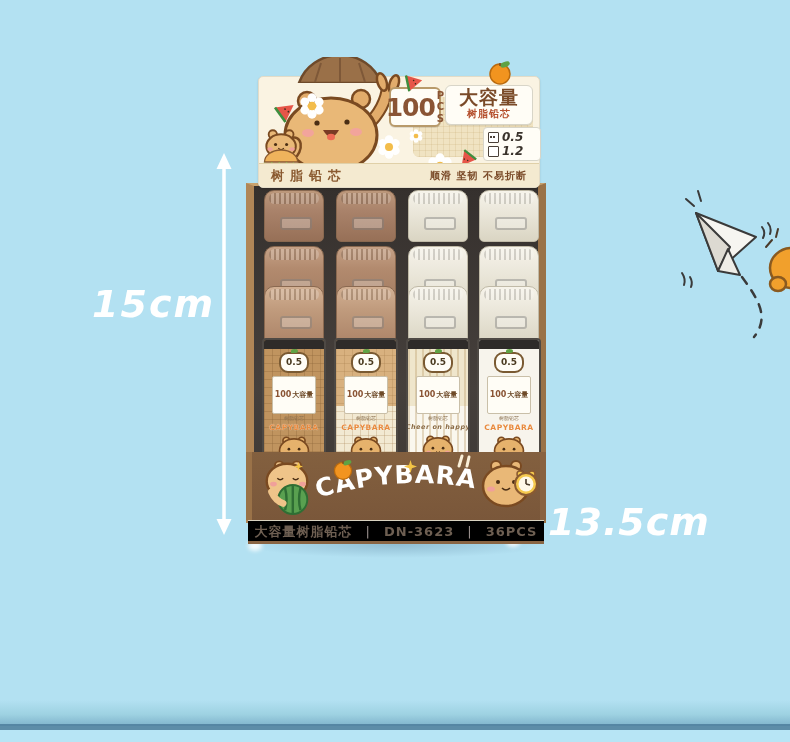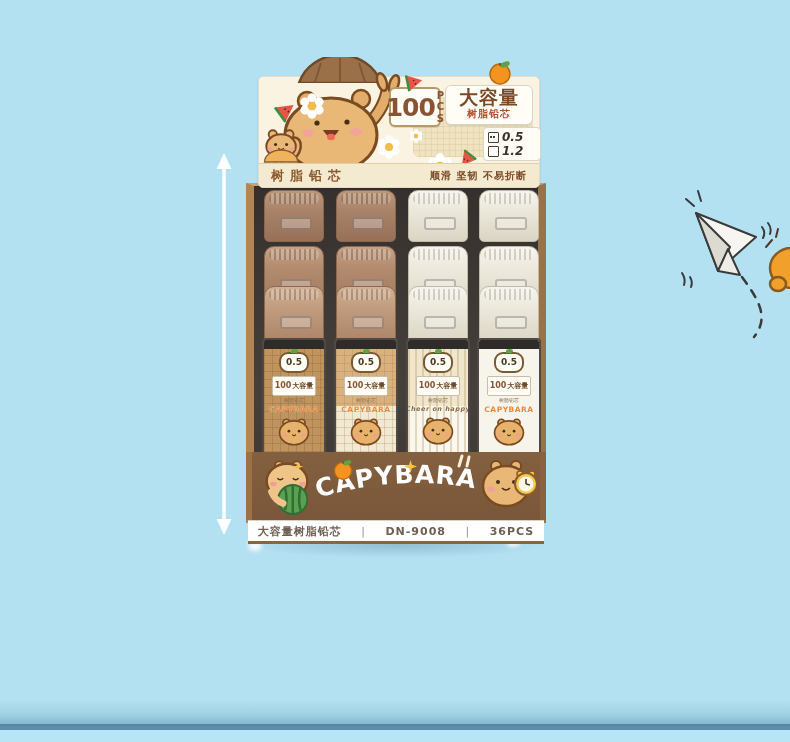--- a/index.html
+++ b/index.html
@@ -62,21 +62,21 @@
     repeating-linear-gradient(90deg,rgba(160,120,70,.25) 0 1px,transparent 1px 8px),
     linear-gradient(180deg,#D8B17F 0%,#D8B17F 55%,#F2E9D2 55%,#F2E9D2 100%);}
   .fc3{background:
     repeating-linear-gradient(90deg,rgba(190,160,110,.38) 0 2px,transparent 2px 7px),
     linear-gradient(180deg,#EFE6CC 0%,#EFE6CC 55%,#FAF7EE 55%,#FAF7EE 100%);}
   .fc4{background:#F7F4EC;}
   .lead-window{width:100%;height:9px;background:#2E2B29;flex:none;}
   .lbl-badge{margin-top:3px;position:relative;width:26px;height:17px;border:2px solid #7A5A32;border-radius:9px;
     background:#FFFDF6;color:#4A3A20;font-size:9px;font-weight:bold;line-height:17px;text-align:center;flex:none;}
   .leafdot{position:absolute;left:50%;top:-5px;width:7px;height:4px;margin-left:-3px;border-radius:50% 50% 50% 0;background:#5FA244;}
-  .lbl-chip{margin-top:3px;background:#FFFDF6;border:1px solid #C9BFA8;border-radius:2px;padding:4px 2px;
+  .lbl-chip{margin-top:3px;background:#FFFDF6;border:1px solid #C9BFA8;border-radius:2px;padding:13px 2px;
     font-size:7px;font-weight:bold;color:#6E4A28;line-height:10px;white-space:nowrap;flex:none;}
   .chip-count{font-size:8px;letter-spacing:0;margin-right:1px;color:#8A5434;}
   .lbl-sub{font-size:5px;color:#8A7050;margin-top:1px;flex:none;}
   .lbl-brand{margin-top:2px;font-size:7.5px;font-weight:bold;color:#E8893C;letter-spacing:.5px;
     text-shadow:0 0 1px #fff;white-space:nowrap;flex:none;}
   .lbl-brand.script{font-style:italic;color:#8A6A42;font-size:6.5px;}
   .lbl-capy{width:36px;height:34px;margin-top:1px;flex:none;}
 
   
   .front-panel{position:absolute;left:246px;top:452px;width:300px;height:68px;z-index:4;
@@ -85,22 +85,22 @@
   .brand-arc{position:absolute;left:62px;top:4px;}
   .fp-capy-left{position:absolute;left:6px;top:2px;}
   .fp-capy-right{position:absolute;right:0px;top:0px;}
   .fp-orange{position:absolute;left:80px;top:6px;width:22px;height:24px;}
   .fp-spark{position:absolute;left:152px;top:8px;width:13px;height:13px;}
   .fp-spark2{position:absolute;left:42px;top:10px;width:9px;height:9px;}
   .fp-excl{position:absolute;right:68px;top:2px;}
 
   
   .bottom-strip{position:absolute;left:248px;top:520px;width:296px;height:21px;z-index:4;
-    background:#ffffff;border-top:1px solid #D8D2C0;display:flex;align-items:center;justify-content:space-around;
-    color:#6E5F52;font-size:11px;font-weight:bold;letter-spacing:1px;}
+    background:#000000;border-top:1px solid #D8D2C0;display:flex;align-items:center;justify-content:space-around;
+    color:#6E5F52;font-size:13px;font-weight:bold;letter-spacing:1px;}
   .bottom-strip .sep{color:#9A9documents08E;font-weight:normal;}
   .bottom-strip .sep{color:#9A908E;}
   .box-bottom-edge{position:absolute;left:248px;top:541px;width:296px;height:3px;background:#8A6544;z-index:4;}
 
   
   .header-card{position:absolute;left:258px;top:76px;width:280px;height:110px;z-index:5;
     background:#FAF3E2;border:1px solid #E3DCC8;border-radius:5px;box-shadow:0 1px 2px rgba(0,0,0,.15);}
   .hc-patch{position:absolute;right:6px;top:20px;width:120px;height:60px;border-radius:6px;
     background:repeating-linear-gradient(0deg,rgba(190,160,100,.18) 0 1px,transparent 1px 6px),
     repeating-linear-gradient(90deg,rgba(190,160,100,.18) 0 1px,transparent 1px 6px),#F0E3C2;}
@@ -178,25 +178,27 @@
     </g>
   </defs>
 </svg>
 
 <div class="stage">
 
   <div class="table-edge"></div>
   <div class="table-edge-line"></div>
   <div class="floor"></div>
 
+  <div class="dim-v-label">15cm</div>
   <svg class="dim-v-arrow" width="20" height="384">
     <line x1="10" y1="14" x2="10" y2="370" stroke="#FFFFFF" stroke-width="3.5"></line>
     <polygon points="10,1 2.5,17 17.5,17" fill="#FFFFFF"></polygon>
     <polygon points="10,383 2.5,367 17.5,367" fill="#FFFFFF"></polygon>
   </svg>
+  <div class="dim-h-label">13.5cm</div>
 
   <div class="box-shadow"></div>
   <div class="glint g1"></div>
   <div class="glint g2"></div>
 
   <div class="box-body"></div>
 
   <div class="cap brown r1 c1"></div>
   <div class="cap brown r1 c2"></div>
   <div class="cap white r1 c3"></div>
@@ -321,21 +323,21 @@
       <circle cx="52" cy="32" r="11" fill="#F5C94E" stroke="#8A5A30" stroke-width="2"></circle>
       <circle cx="52" cy="32" r="7.5" fill="#FFF8E8"></circle>
       <line x1="52" y1="32" x2="52" y2="27" stroke="#4A3A2A" stroke-width="1.6"></line>
       <line x1="52" y1="32" x2="56" y2="33" stroke="#4A3A2A" stroke-width="1.6"></line>
     </svg>
   </div>
 
   <div class="bottom-strip">
     <span>大容量树脂铅芯</span>
     <span class="sep">|</span>
-    <span>DN-9008</span>
+    <span>DN-3623</span>
     <span class="sep">|</span>
     <span>36PCS</span>
   </div>
   <div class="box-bottom-edge"></div>
 
   <div class="header-card">
     <div class="hc-patch"></div>
 
     <svg class="hc-dome" viewBox="0 0 90 26">
       <path d="M4,26 A43,40 0 0 1 86,26 Z" fill="#9A7048" stroke="#6E4A2B" stroke-width="2.5"></path>

